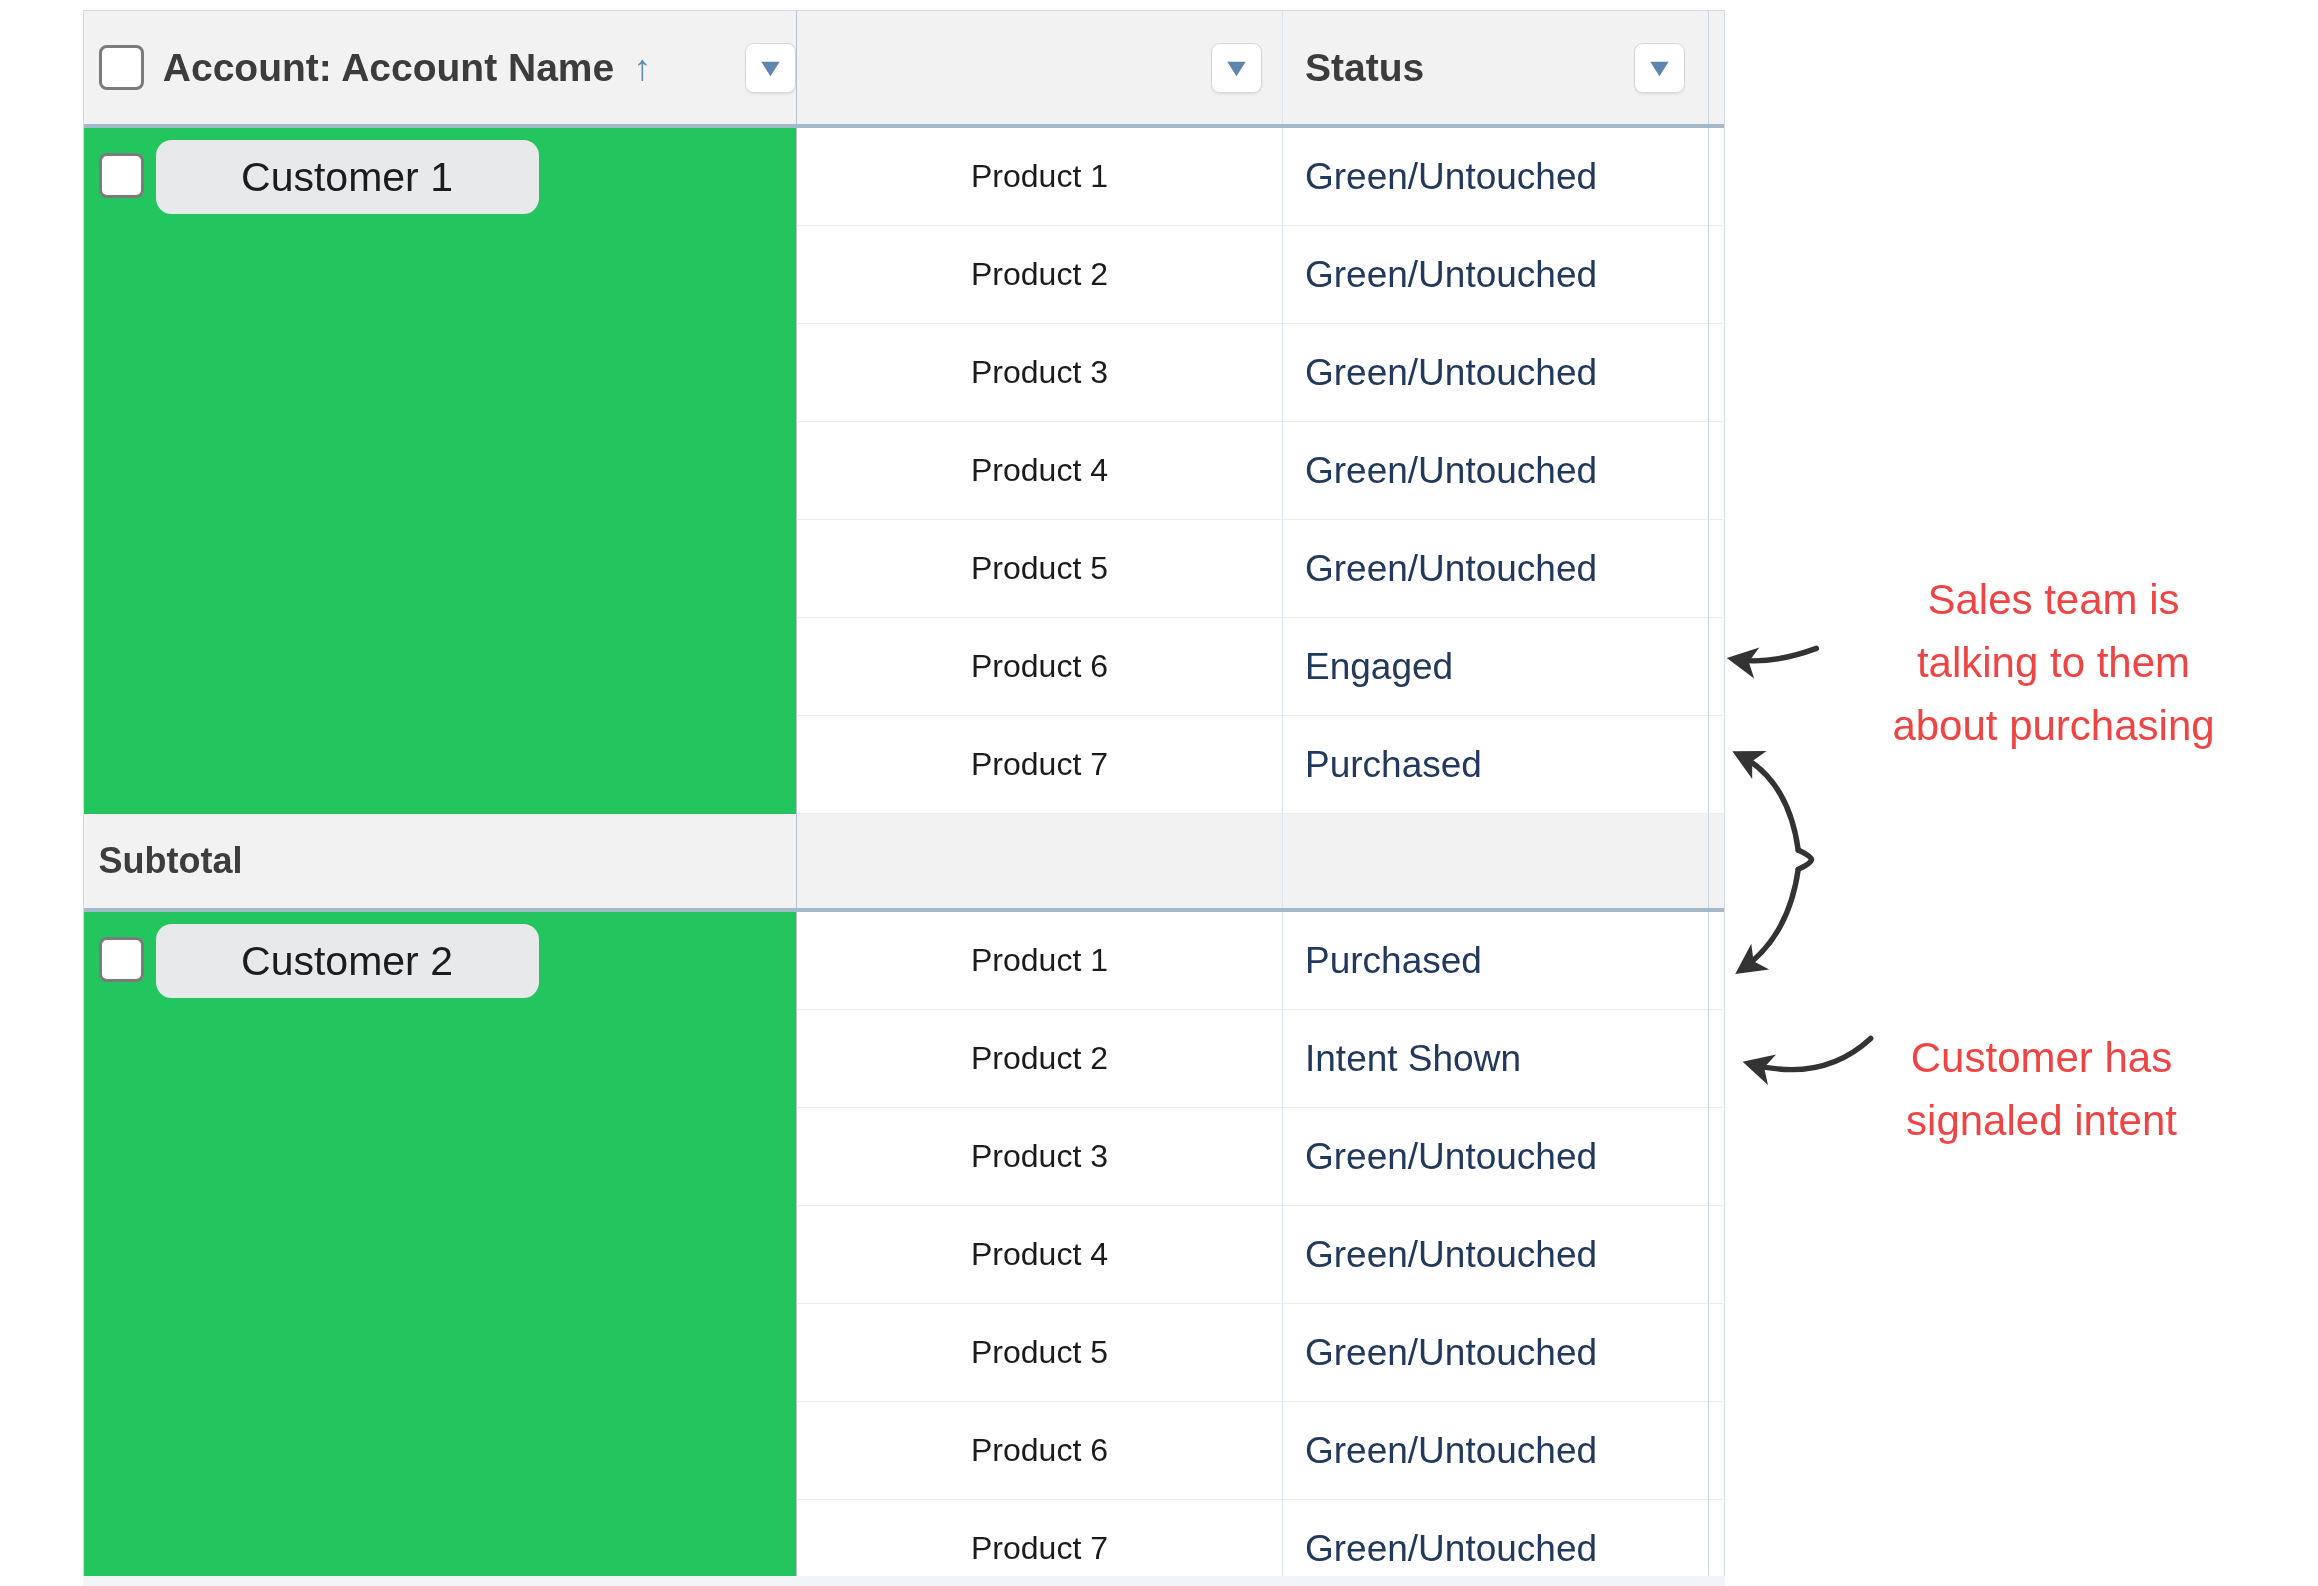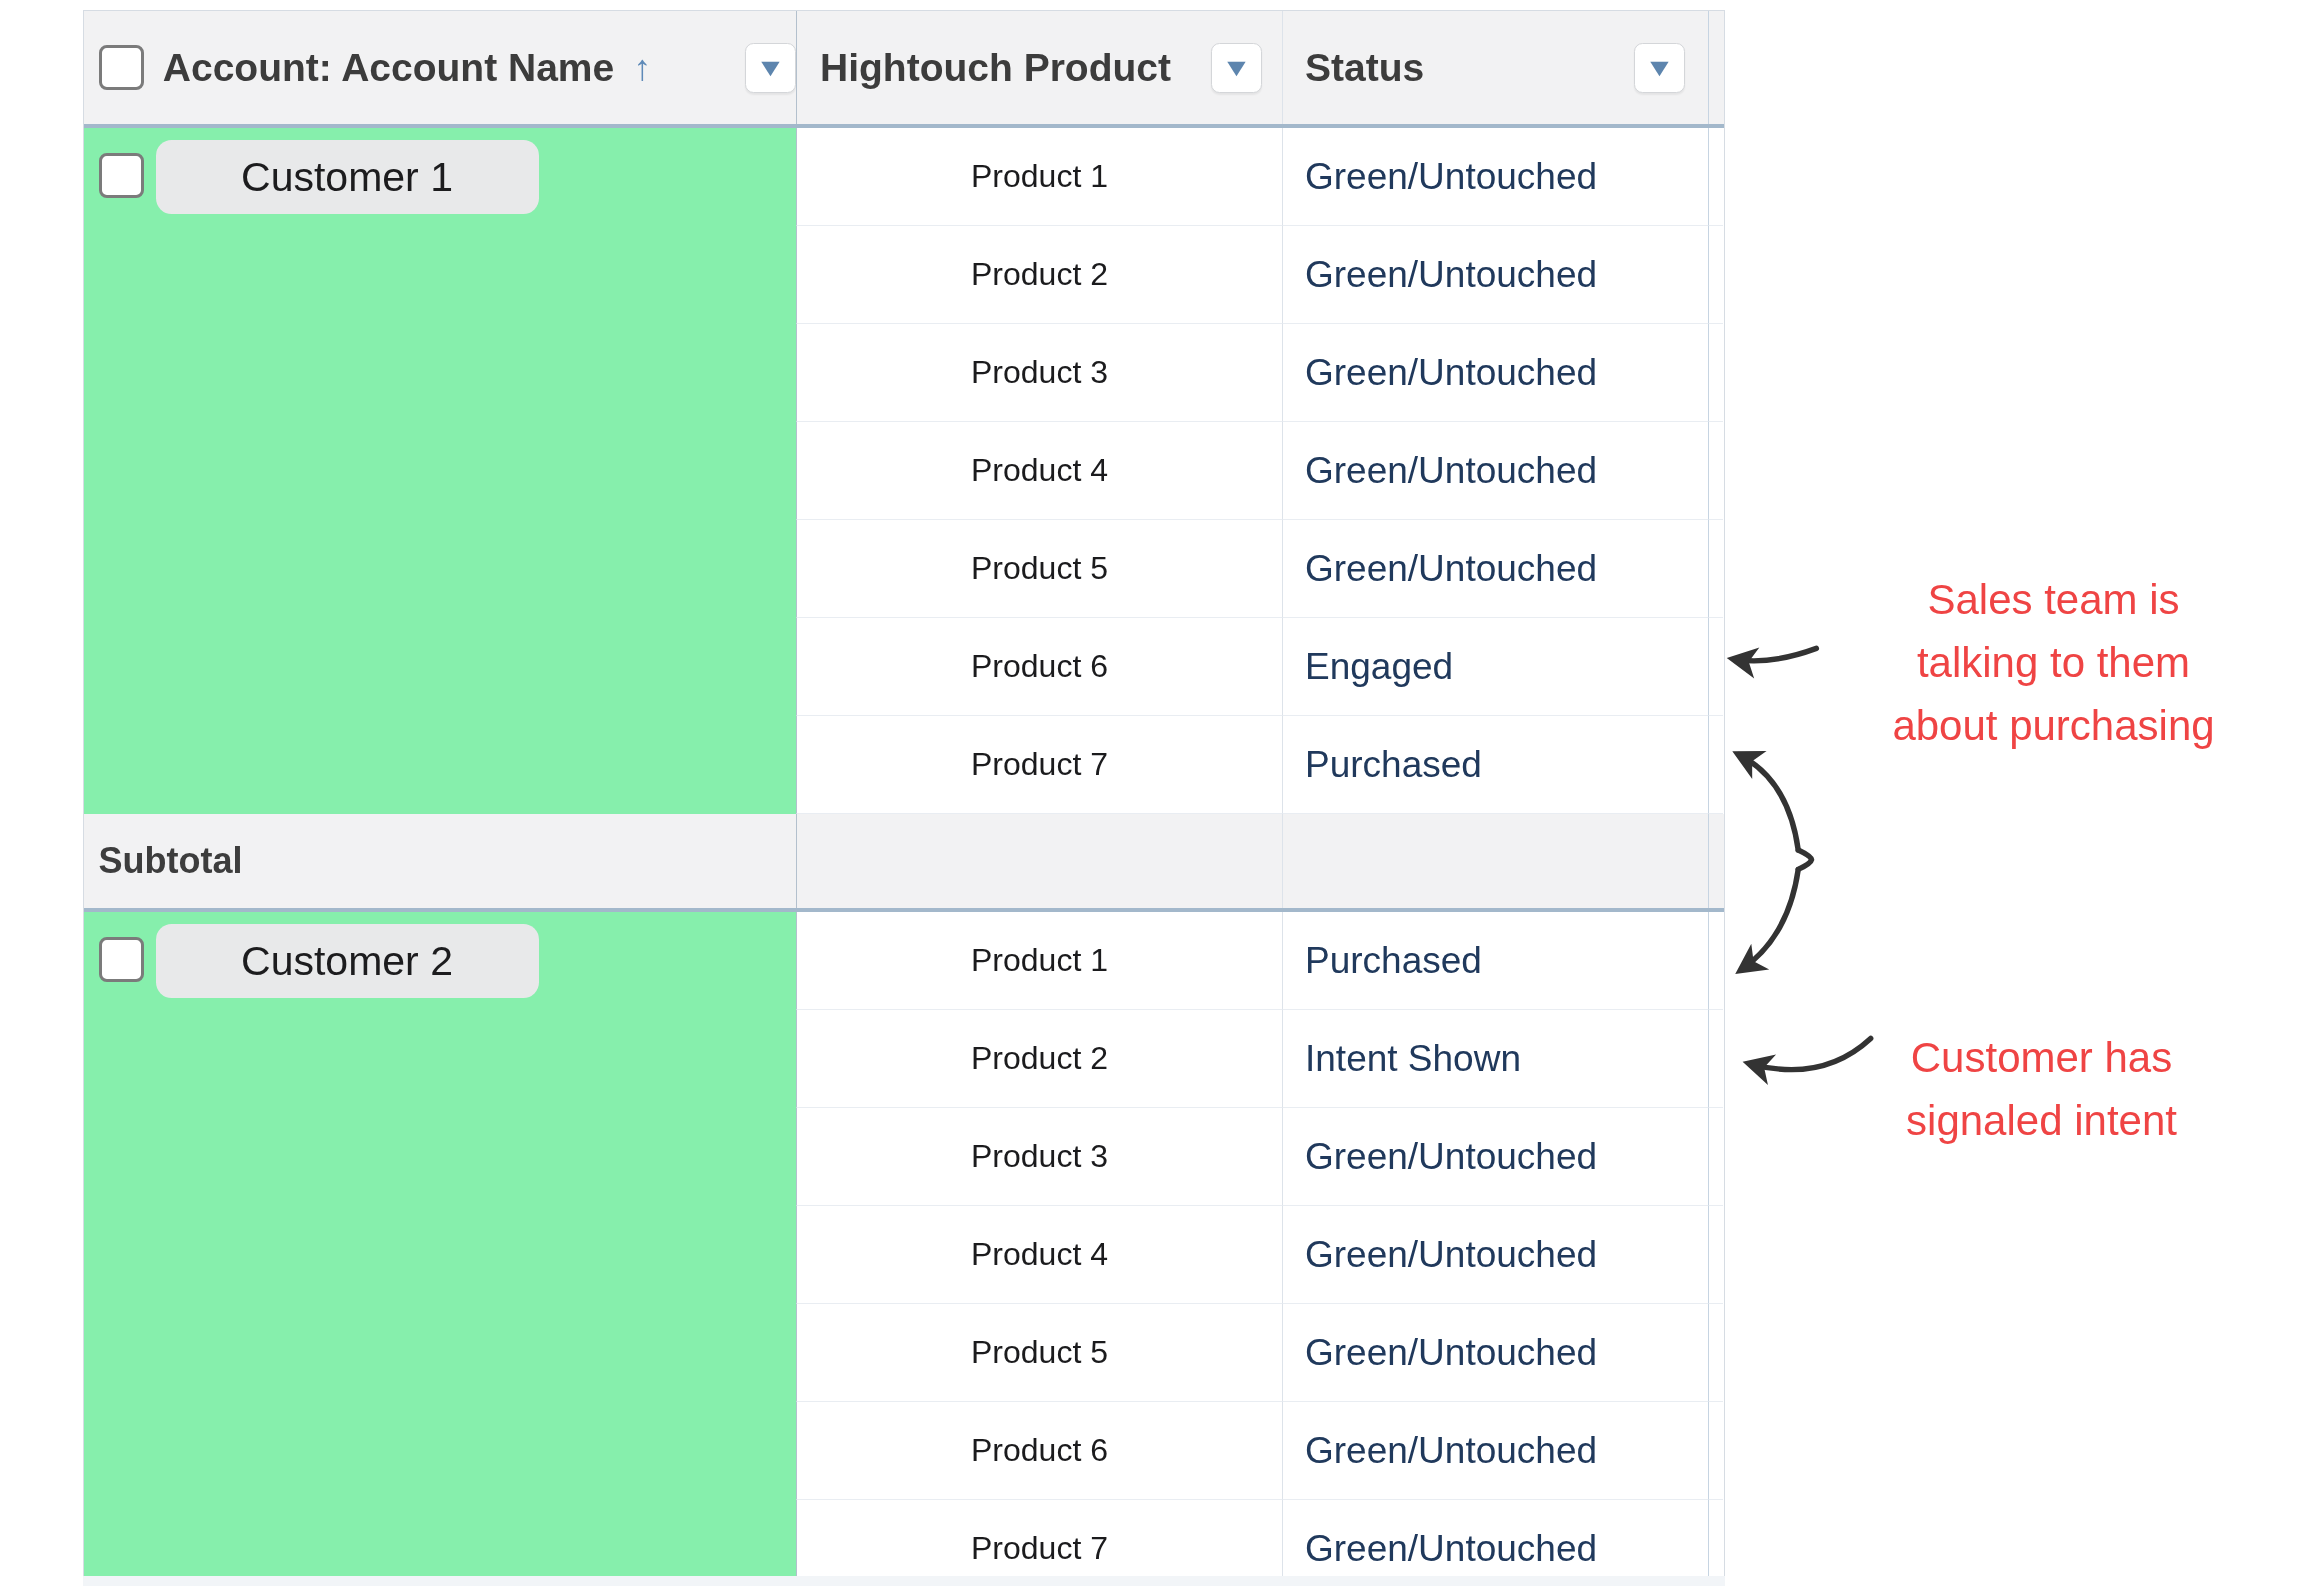--- a/index.html
+++ b/index.html
@@ -35,21 +35,21 @@
     display:flex;align-items:center;justify-content:center;
     padding:0;cursor:pointer;box-shadow:0 1.2px 1.8px rgba(0,0,0,0.06);
   }
   .tri{color:#5d85ae;font-size:25px;line-height:1;transform:scaleX(1.25);}
 
   .group{
     display:grid;grid-template-columns:712px 486px 426px 15px;
     grid-auto-rows:98px;background:#ffffff;
   }
   .acct-cell{
-    grid-row:1 / span 7;background:#86efac;
+    grid-row:1 / span 7;background:#22c55e;
     display:flex;align-items:flex-start;padding-left:14.5px;gap:12px;box-sizing:border-box;
   }
   .acct-cell .checkbox{margin-top:25px;}
   .pill{
     margin-top:12px;height:74px;min-width:383px;box-sizing:border-box;
     background:#e8e9ea;border-radius:15.7px;
     display:flex;align-items:center;justify-content:center;
     font-size:41px;color:#1c1c1e;padding:0 24px;
   }
   .cell{display:flex;align-items:center;box-sizing:border-box;border-bottom:1.8px solid #e9edf2;}
@@ -90,21 +90,20 @@
     <div class="thead">
       <div class="th th-account">
         <span class="checkbox"></span>
         <span class="th-label">Account: Account Name</span>
         <span class="sort-icon">↑</span>
         <button class="filter-btn">
           <span class="tri">▼</span>
         </button>
       </div>
       <div class="th th-product">
-        <span class="th-label">Hightouch Product</span>
         <button class="filter-btn">
           <span class="tri">▼</span>
         </button>
       </div>
       <div class="th th-status">
         <span class="th-label">Status</span>
         <button class="filter-btn">
           <span class="tri">▼</span>
         </button>
       </div>

